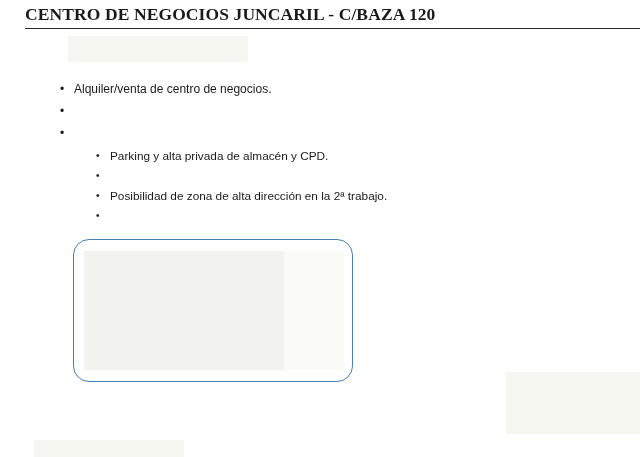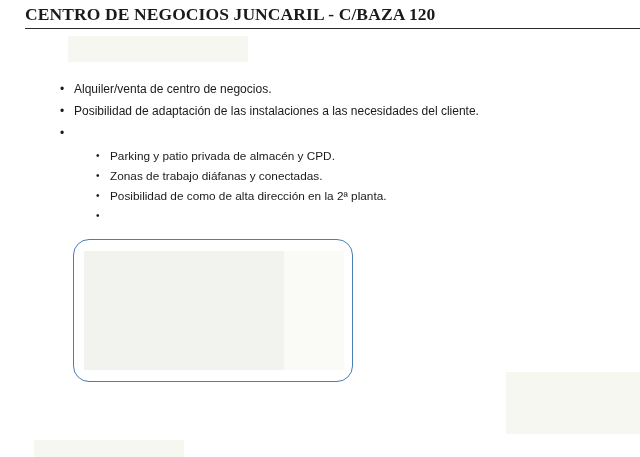--- a/index.html
+++ b/index.html
@@ -141,40 +141,38 @@
 
   <div class="content">
 
     <div class="bullet-row lvl1">
       <span class="bullet-mark">•</span>
       <span class="bullet-text">Alquiler/venta de centro de negocios.</span>
     </div>
 
     <div class="bullet-row lvl1">
       <span class="bullet-mark">•</span>
-      <span class="bullet-text">Posibilidad de adaptación de las instalaciones a las necesidades del cliente.</span>
     </div>
 
     <div class="bullet-row lvl1">
       <span class="bullet-mark">•</span>
     </div>
 
     <div class="bullet-row lvl2 gap-before">
       <span class="bullet-mark">•</span>
-      <span class="bullet-text">Parking y patio privada de almacén y CPD.</span>
+      <span class="bullet-text">Parking y alta privada de almacén y CPD.</span>
     </div>
 
     <div class="bullet-row lvl2">
       <span class="bullet-mark">•</span>
-      <span class="bullet-text">Zonas de trabajo diáfanas y conectadas.</span>
     </div>
 
     <div class="bullet-row lvl2">
       <span class="bullet-mark">•</span>
-      <span class="bullet-text">Posibilidad de como de alta dirección en la 2ª planta.</span>
+      <span class="bullet-text">Posibilidad de zona de alta dirección en la 2ª trabajo.</span>
     </div>
 
     <div class="bullet-row lvl2">
       <span class="bullet-mark">•</span>
     </div>
 
   </div>
 
   <div class="photo-frame">
     <div class="photo-inner-left"></div>

